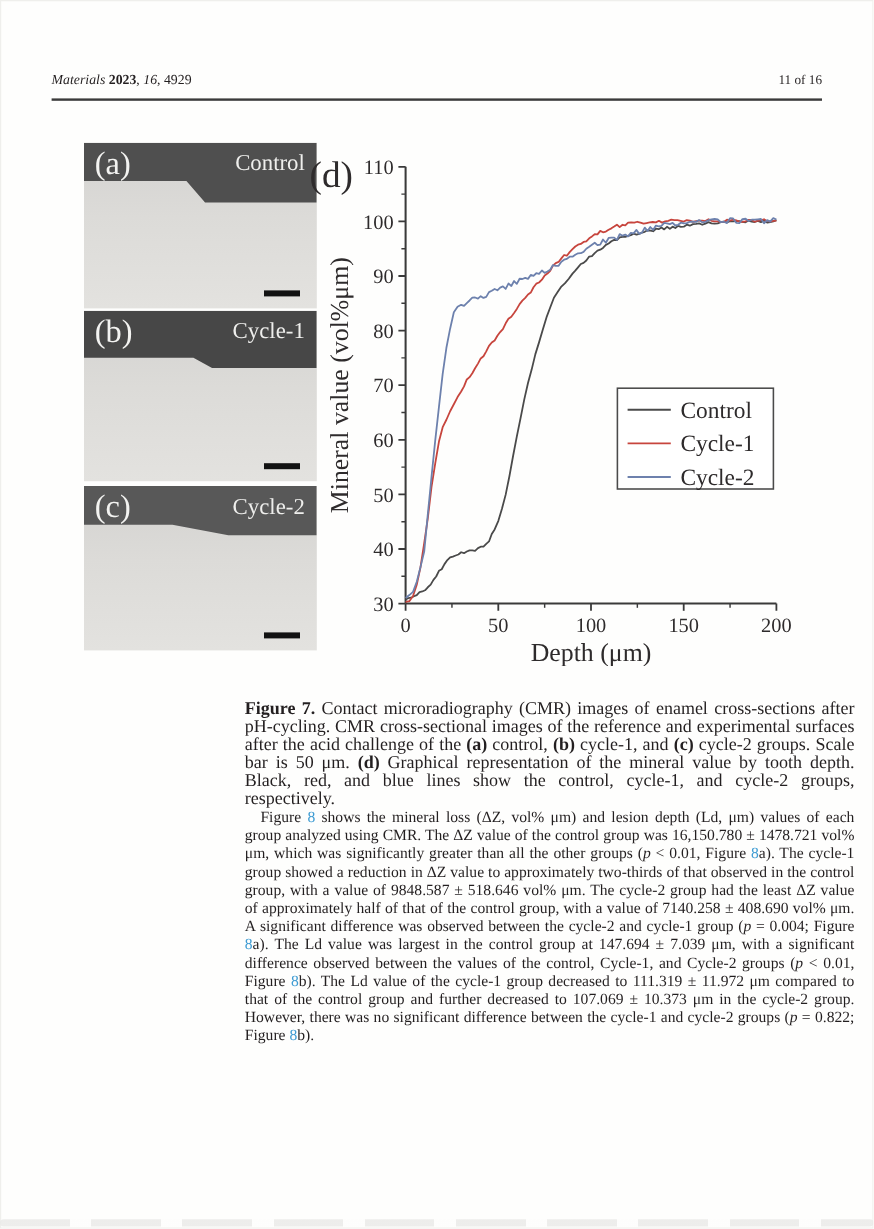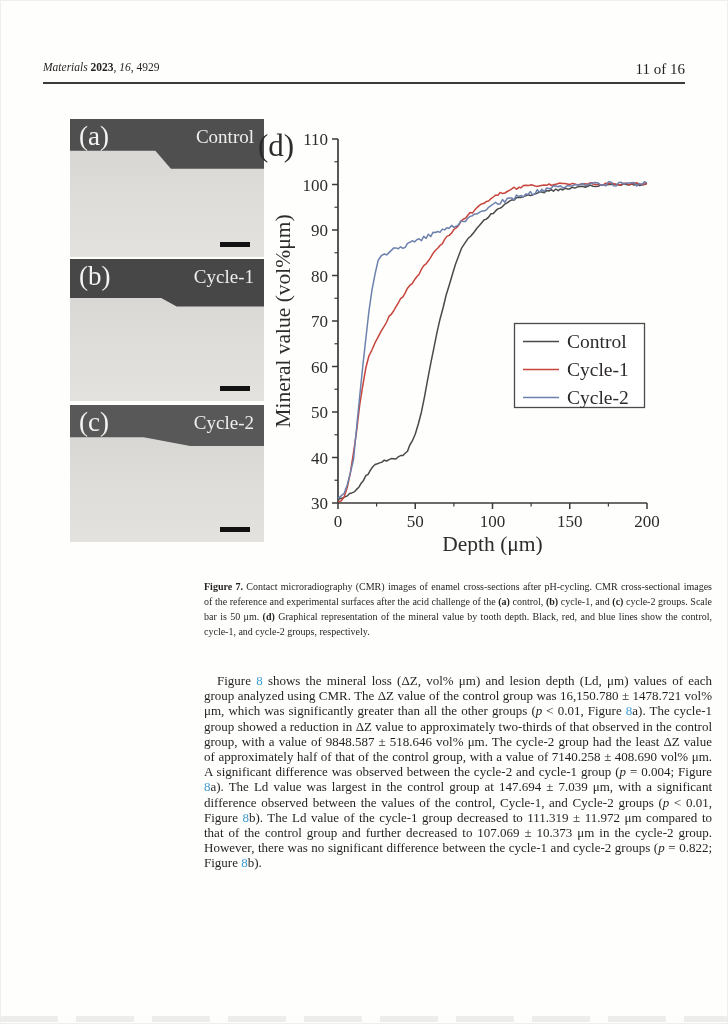--- a/index.html
+++ b/index.html
@@ -2,33 +2,33 @@
 <html><head>
 <meta charset="utf-8">
 <style>
   html,body{margin:0;padding:0;background:#ffffff;}
   .page{position:relative;width:728px;height:1024px;background:#fefefd;overflow:hidden;
         font-family:"Liberation Serif","DejaVu Serif",serif;color:#231f20;
         box-shadow:inset 0 0 0 1px #efefec;}
   .abs{position:absolute;}
   
   .head-left{left:43px;top:61px;font-size:11.5px;}
-  .head-right{top:61px;right:43px;font-size:15px;}
+  .head-right{top:61px;right:43px;font-size:11px;}
   .head-rule{left:43px;top:82px;width:642px;height:2px;background:#3b3b3b;}
   
   .micro{position:absolute;left:70px;width:194px;overflow:hidden;
          background:linear-gradient(180deg,#d3d2d0 0%,#dcdbd8 45%,#e3e2df 100%);}
   .micro svg{position:absolute;left:0;top:0;width:100%;height:100%;}
   .panel-label{position:absolute;left:9px;top:2px;color:#f3f3f1;font-size:27px;}
   .group-label{position:absolute;right:10px;top:7px;color:#eeeeec;font-size:19px;}
   .scale-bar{position:absolute;right:14px;bottom:10px;width:30px;height:5px;background:#121212;}
   
   .chart-wrap{left:256px;top:110px;width:420px;height:445px;}
   
-  .caption{left:204px;top:569px;width:508px;font-size:10px;line-height:15px;text-align:justify;}
+  .caption{left:204px;top:569px;width:508px;font-size:15px;line-height:15px;text-align:justify;}
   .bodytext{left:204px;top:660px;width:508px;font-size:13px;line-height:15.2px;
             text-align:justify;text-indent:13px;}
   .b{font-weight:bold;}
   .i{font-style:italic;}
   .lnk{color:#3f9cd3;}
   
   .bottom-edge{left:0;bottom:2px;width:728px;height:6px;
     background:repeating-linear-gradient(90deg,#e9e9e7 0 58px,#fdfdfc 58px 76px);
     border-radius:3px;opacity:.8;}
   text{font-family:"Liberation Serif","DejaVu Serif",serif;fill:#2e2b2c;}

